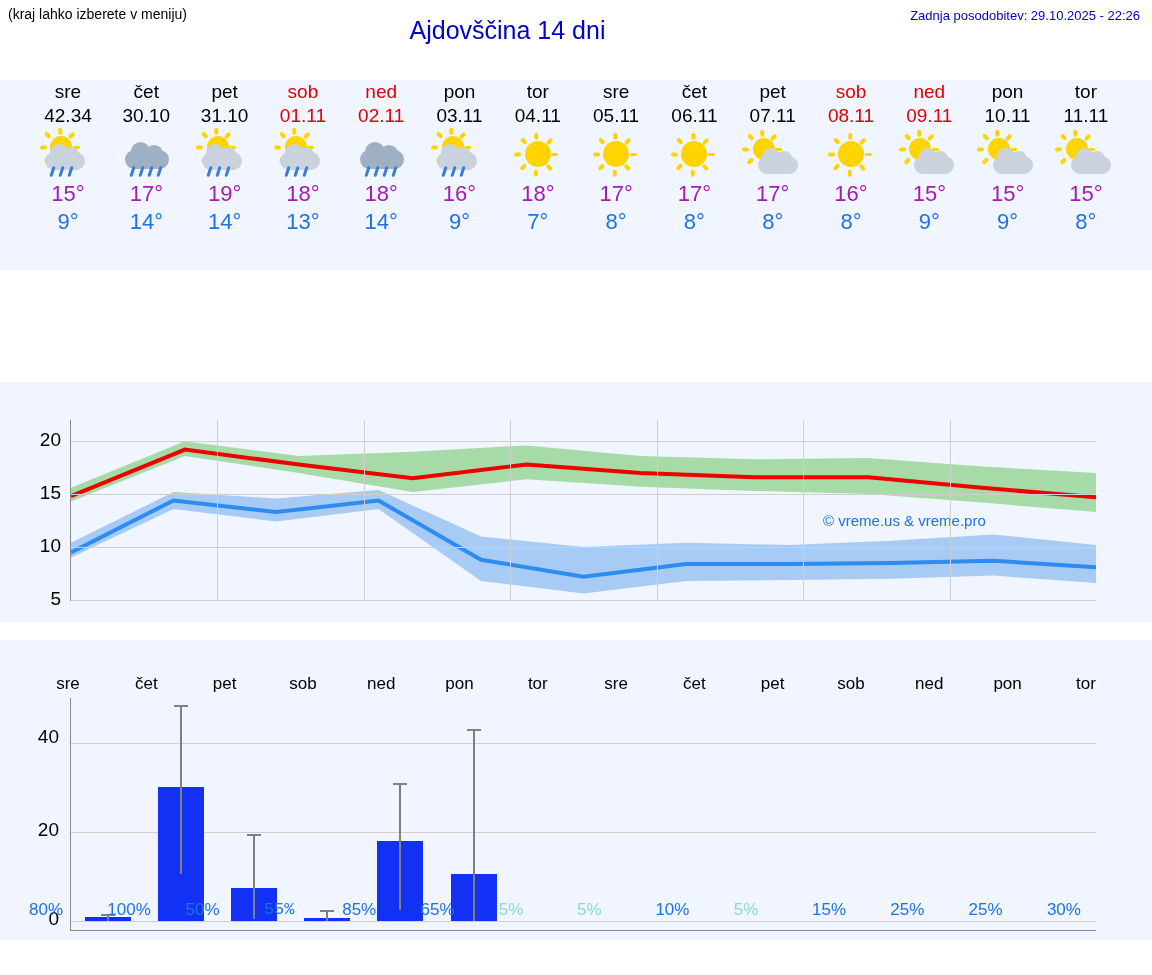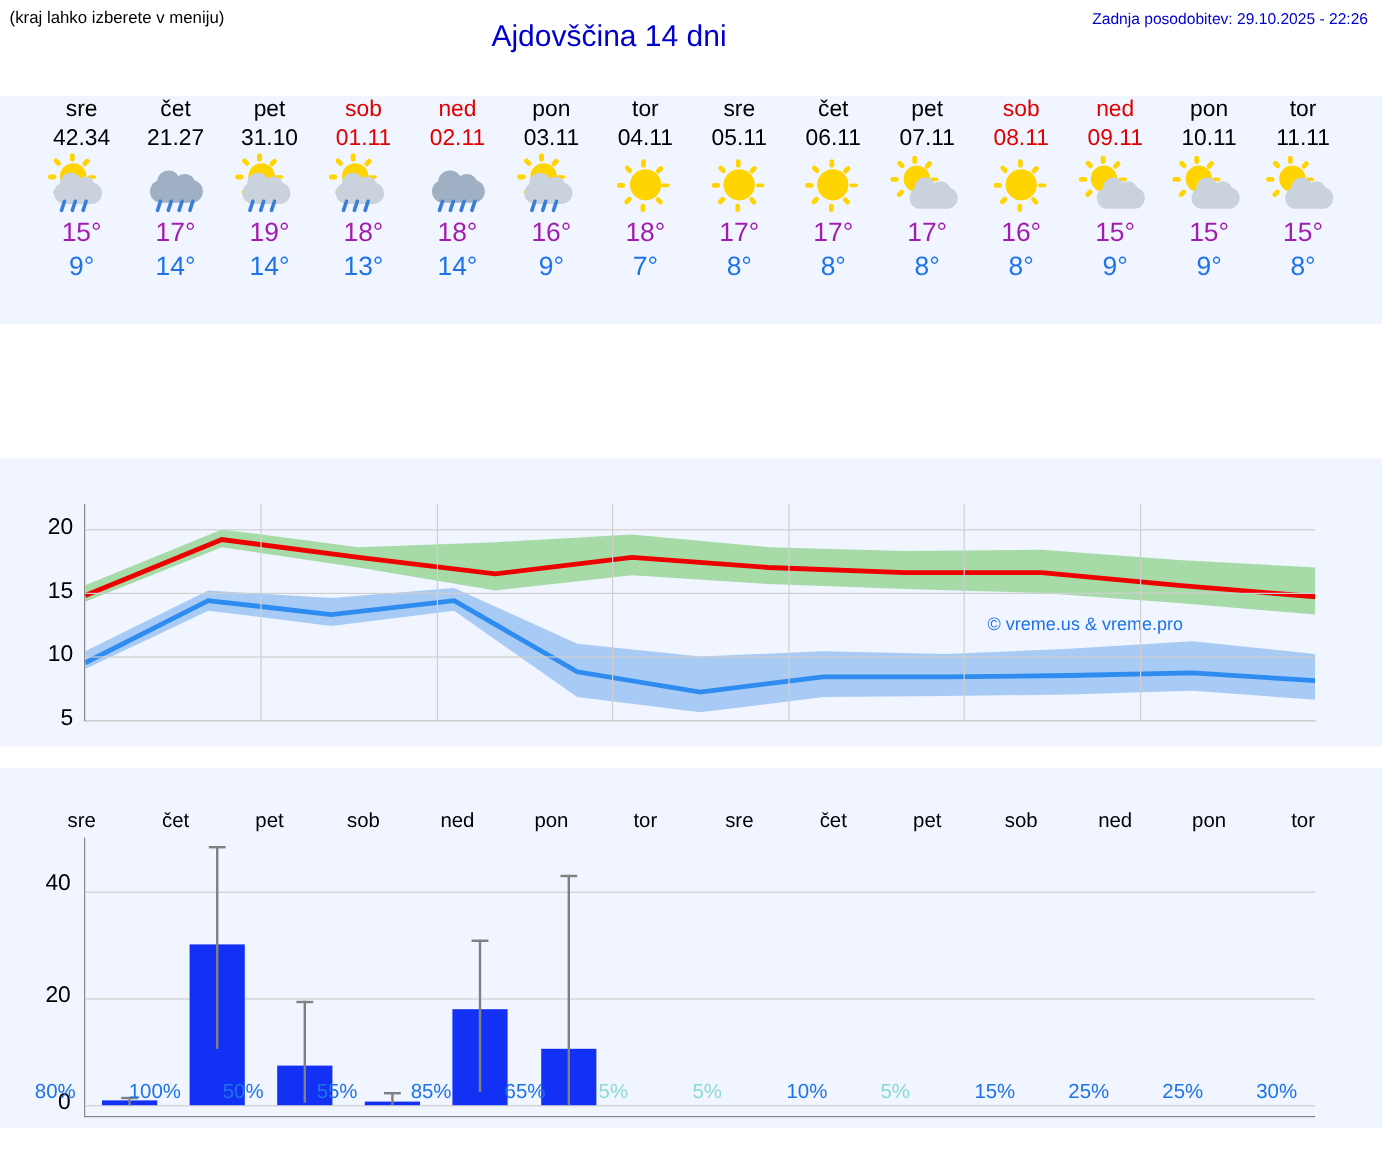--- a/index.html
+++ b/index.html
@@ -78,21 +78,21 @@
           <div class="rain" style="left:14px;top:34px;"></div>
           <div class="rain" style="left:23px;top:34px;"></div>
           <div class="rain" style="left:32px;top:34px;"></div>
         </div>
       </div>
       <div class="tmax">15°</div>
       <div class="tmin">9°</div>
     </div>
     <div class="daycol" style="left: 107.3px;">
       <div class="dname">čet</div>
-      <div class="ddate">21.27</div>
+      <div class="ddate">30.10</div>
       <div class="icon">
         <div class="ic">
           <div class="cloud2" style="left:10px;top:18px;width:44px;height:19.36px;border-radius:13.2px;"></div>
           <div class="cloud2" style="left:15.28px;top:10px;width:19.8px;height:19.8px;"></div>
           <div class="cloud2" style="left:29.8px;top:13px;width:17.6px;height:17.6px;"></div>
           <div class="rain" style="left:16px;top:34px;"></div>
           <div class="rain" style="left:25px;top:34px;"></div>
           <div class="rain" style="left:34px;top:34px;"></div>
           <div class="rain" style="left:43px;top:34px;"></div>
         </div>
@@ -423,21 +423,21 @@
     <div class="pday" style="left: 733.7px;">pet</div>
     <div class="pday" style="left: 812px;">sob</div>
     <div class="pday" style="left: 890.3px;">ned</div>
     <div class="pday" style="left: 968.6px;">pon</div>
     <div class="pday" style="left: 1046.9px;">tor</div>
   </div>
 <div class="pctrow" id="pctrow">
     <div class="pct" style="left: 29px;">80%</div>
     <div class="pct" style="left: 107.3px;">100%</div>
     <div class="pct" style="left: 185.6px;">50%</div>
-    <div class="pct" style="left: 263.9px;">55%</div>
+    <div class="pct" style="left: 263.9px; font-family: Liberation Mono, monospace;">55%</div>
     <div class="pct" style="left: 342.2px;">85%</div>
     <div class="pct" style="left: 420.5px;">65%</div>
     <div class="pct low" style="left: 498.8px;">5%</div>
     <div class="pct low" style="left: 577.1px;">5%</div>
     <div class="pct" style="left: 655.4px;">10%</div>
     <div class="pct low" style="left: 733.7px;">5%</div>
     <div class="pct" style="left: 812px;">15%</div>
     <div class="pct" style="left: 890.3px;">25%</div>
     <div class="pct" style="left: 968.6px;">25%</div>
     <div class="pct" style="left: 1046.9px;">30%</div>

